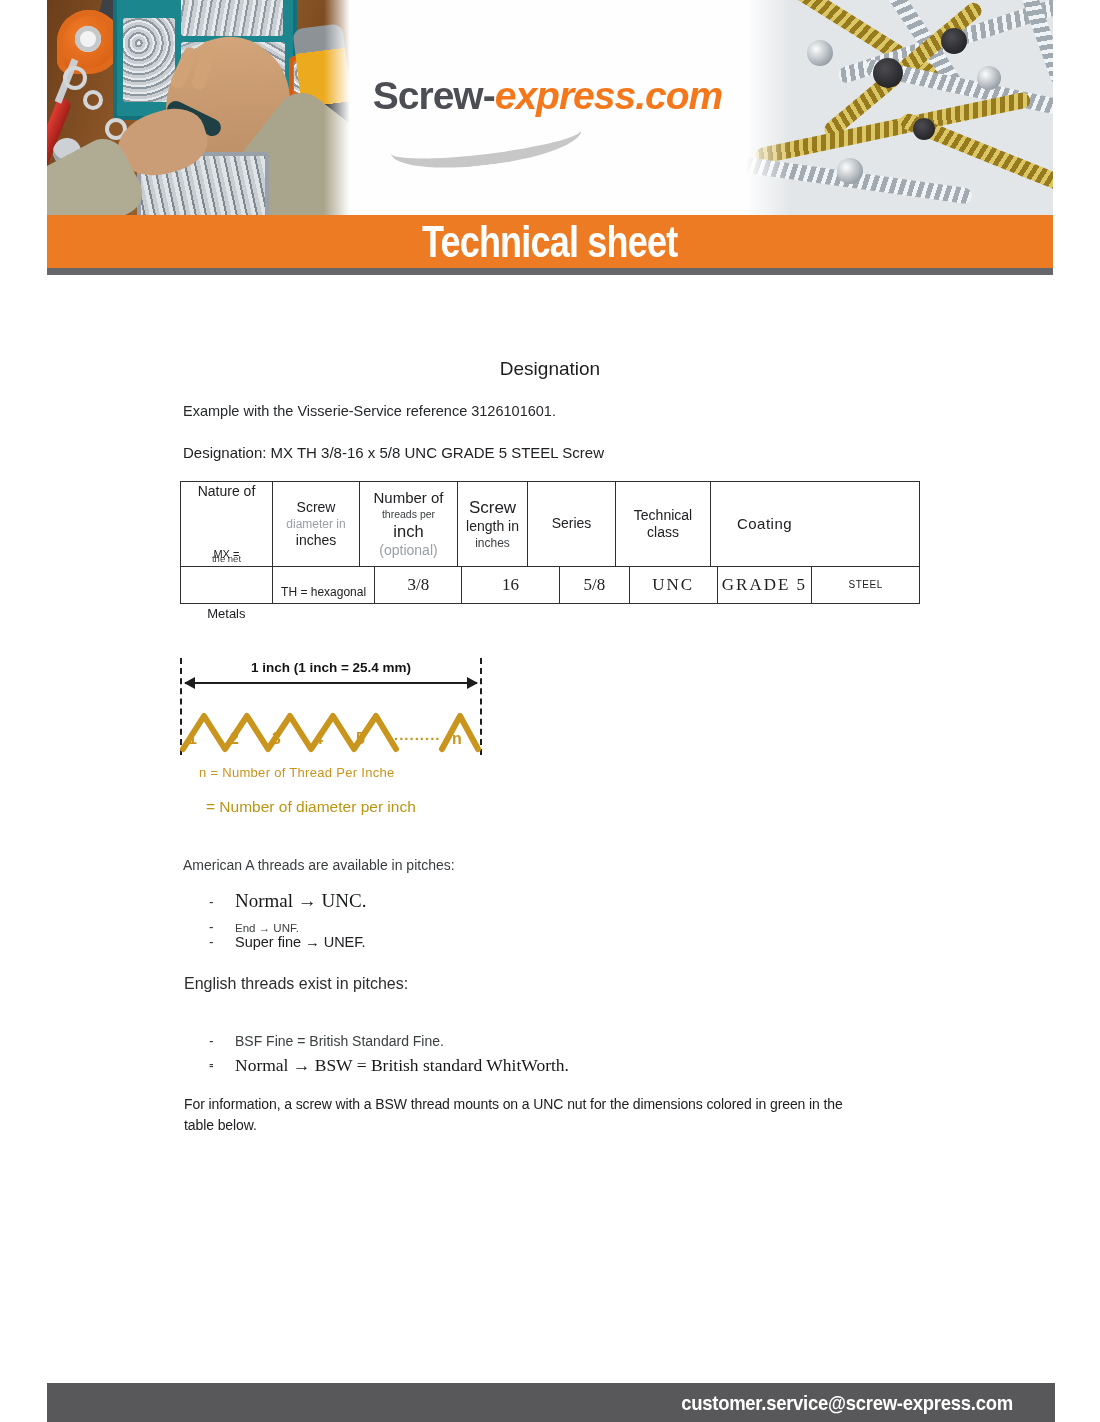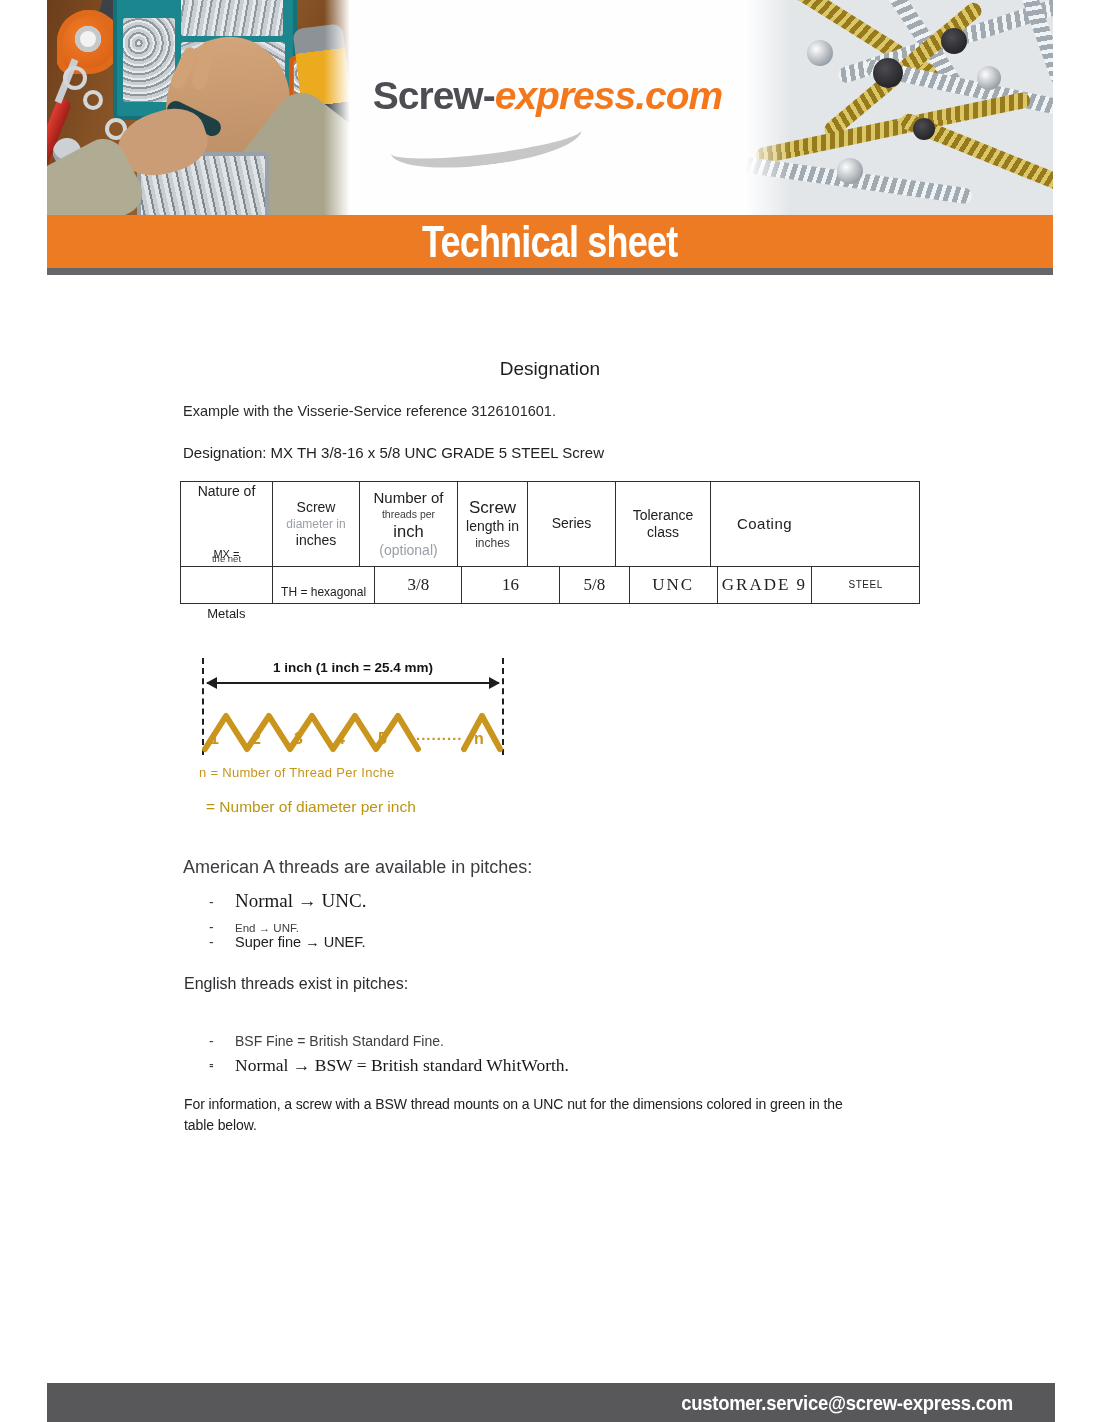--- a/index.html
+++ b/index.html
@@ -101,37 +101,37 @@
   .h-opt{font-size:14px;color:#9aa0a6;}
   .h-coating{font-size:15px;letter-spacing:.5px;}
   .d-n1{font-size:11px;}
   .d-n2{font-size:13px;}
   .d-head{justify-content:flex-end;padding-bottom:3px;font-size:12px;}
   .d-serif{font-family:"Liberation Serif","DejaVu Serif",serif;font-size:17px;}
   .d-space{letter-spacing:2px;}
   .d-coating{font-size:10px;letter-spacing:.5px;}
 
   
-  .diagram{position:absolute;left:202px;top:658px;width:302px;height:97px;}
+  .diagram{position:absolute;left:180px;top:658px;width:302px;height:97px;}
   .dash-l,.dash-r{position:absolute;top:0;height:97px;border-left:2px dashed #1d1d1d;}
   .dash-l{left:0;}.dash-r{right:0;}
   .inch-label{position:absolute;top:2px;left:0;width:100%;text-align:center;font-size:13.5px;font-weight:600;color:#141414;}
   .arrow{position:absolute;top:24px;left:5px;right:5px;height:2px;background:#1d1d1d;}
   .arrow::before{content:"";position:absolute;left:-1px;top:-5px;border-top:6px solid transparent;
     border-bottom:6px solid transparent;border-right:11px solid #1d1d1d;}
   .arrow::after{content:"";position:absolute;right:-1px;top:-5px;border-top:6px solid transparent;
     border-bottom:6px solid transparent;border-left:11px solid #1d1d1d;}
   .zig{position:absolute;left:0;top:50px;}
   .tnum{position:absolute;top:72px;font-weight:bold;font-size:16px;color:#c9951d;}
   .tdots{position:absolute;left:214px;top:68px;font-weight:bold;font-size:15px;letter-spacing:1px;color:#c9951d;}
   .gold1{position:absolute;left:199px;top:765px;font-size:13px;font-weight:normal;color:#c8951c;letter-spacing:.3px;}
   .gold2{position:absolute;left:206px;top:798px;font-size:15.5px;font-weight:500;color:#bb9512;}
 
   
-  .intro-american{position:absolute;left:183px;top:857px;font-size:18px;color:#3a3d40;}
+  .intro-american{position:absolute;left:183px;top:857px;font-size:14px;color:#3a3d40;}
   .intro-english{position:absolute;left:184px;top:975px;font-size:16px;color:#2b2d30;}
   .li{position:absolute;display:flex;align-items:baseline;}
   .li .dash{width:26px;font-size:14px;color:#3c4043;flex:0 0 26px;}
   .li-serif-lg{left:209px;top:890px;}
   .li-serif-lg .txt{font-family:"Liberation Serif","DejaVu Serif",serif;font-size:19px;color:#17181a;}
   .li-sans-sm{left:209px;top:919px;}
   .li-sans-sm .txt{font-size:11.5px;color:#3c4043;}
   .li-sans-md{left:209px;top:934px;}
   .li-sans-md .txt{font-size:14.5px;color:#202124;}
   .li-serif-en{left:209px;top:1011px;}
@@ -241,21 +241,21 @@
       </div>
       <div class="td c5">
         <span class="h-bigger">Screw</span>
         <span class="h-main">length in</span>
         <span class="h-sub2" style="font-size:12px;">inches</span>
       </div>
       <div class="td c6">
         <span class="h-main">Series</span>
       </div>
       <div class="td c7">
-        <span class="h-main">Tolerance</span>
+        <span class="h-main">Technical</span>
         <span class="h-main">class</span>
       </div>
       <div class="td c8">
         <span class="h-coating">Coating</span>
       </div>
     </div>
     <div class="tr data">
       <div class="td c1">
         <span class="d-n1">MX =</span>
         <span class="d-n2">Metals</span>
@@ -269,21 +269,21 @@
       <div class="td c4 d-serif">
         <span>16</span>
       </div>
       <div class="td c5 d-serif">
         <span>5/8</span>
       </div>
       <div class="td c6 d-serif d-space">
         <span>UNC</span>
       </div>
       <div class="td c7 d-serif d-space">
-        <span>GRADE 9</span>
+        <span>GRADE 5</span>
       </div>
       <div class="td c8 d-coating">
         <span>STEEL</span>
       </div>
     </div>
   </div>
 
   <div class="diagram">
     <div class="dash-l"></div>
     <div class="dash-r"></div>

